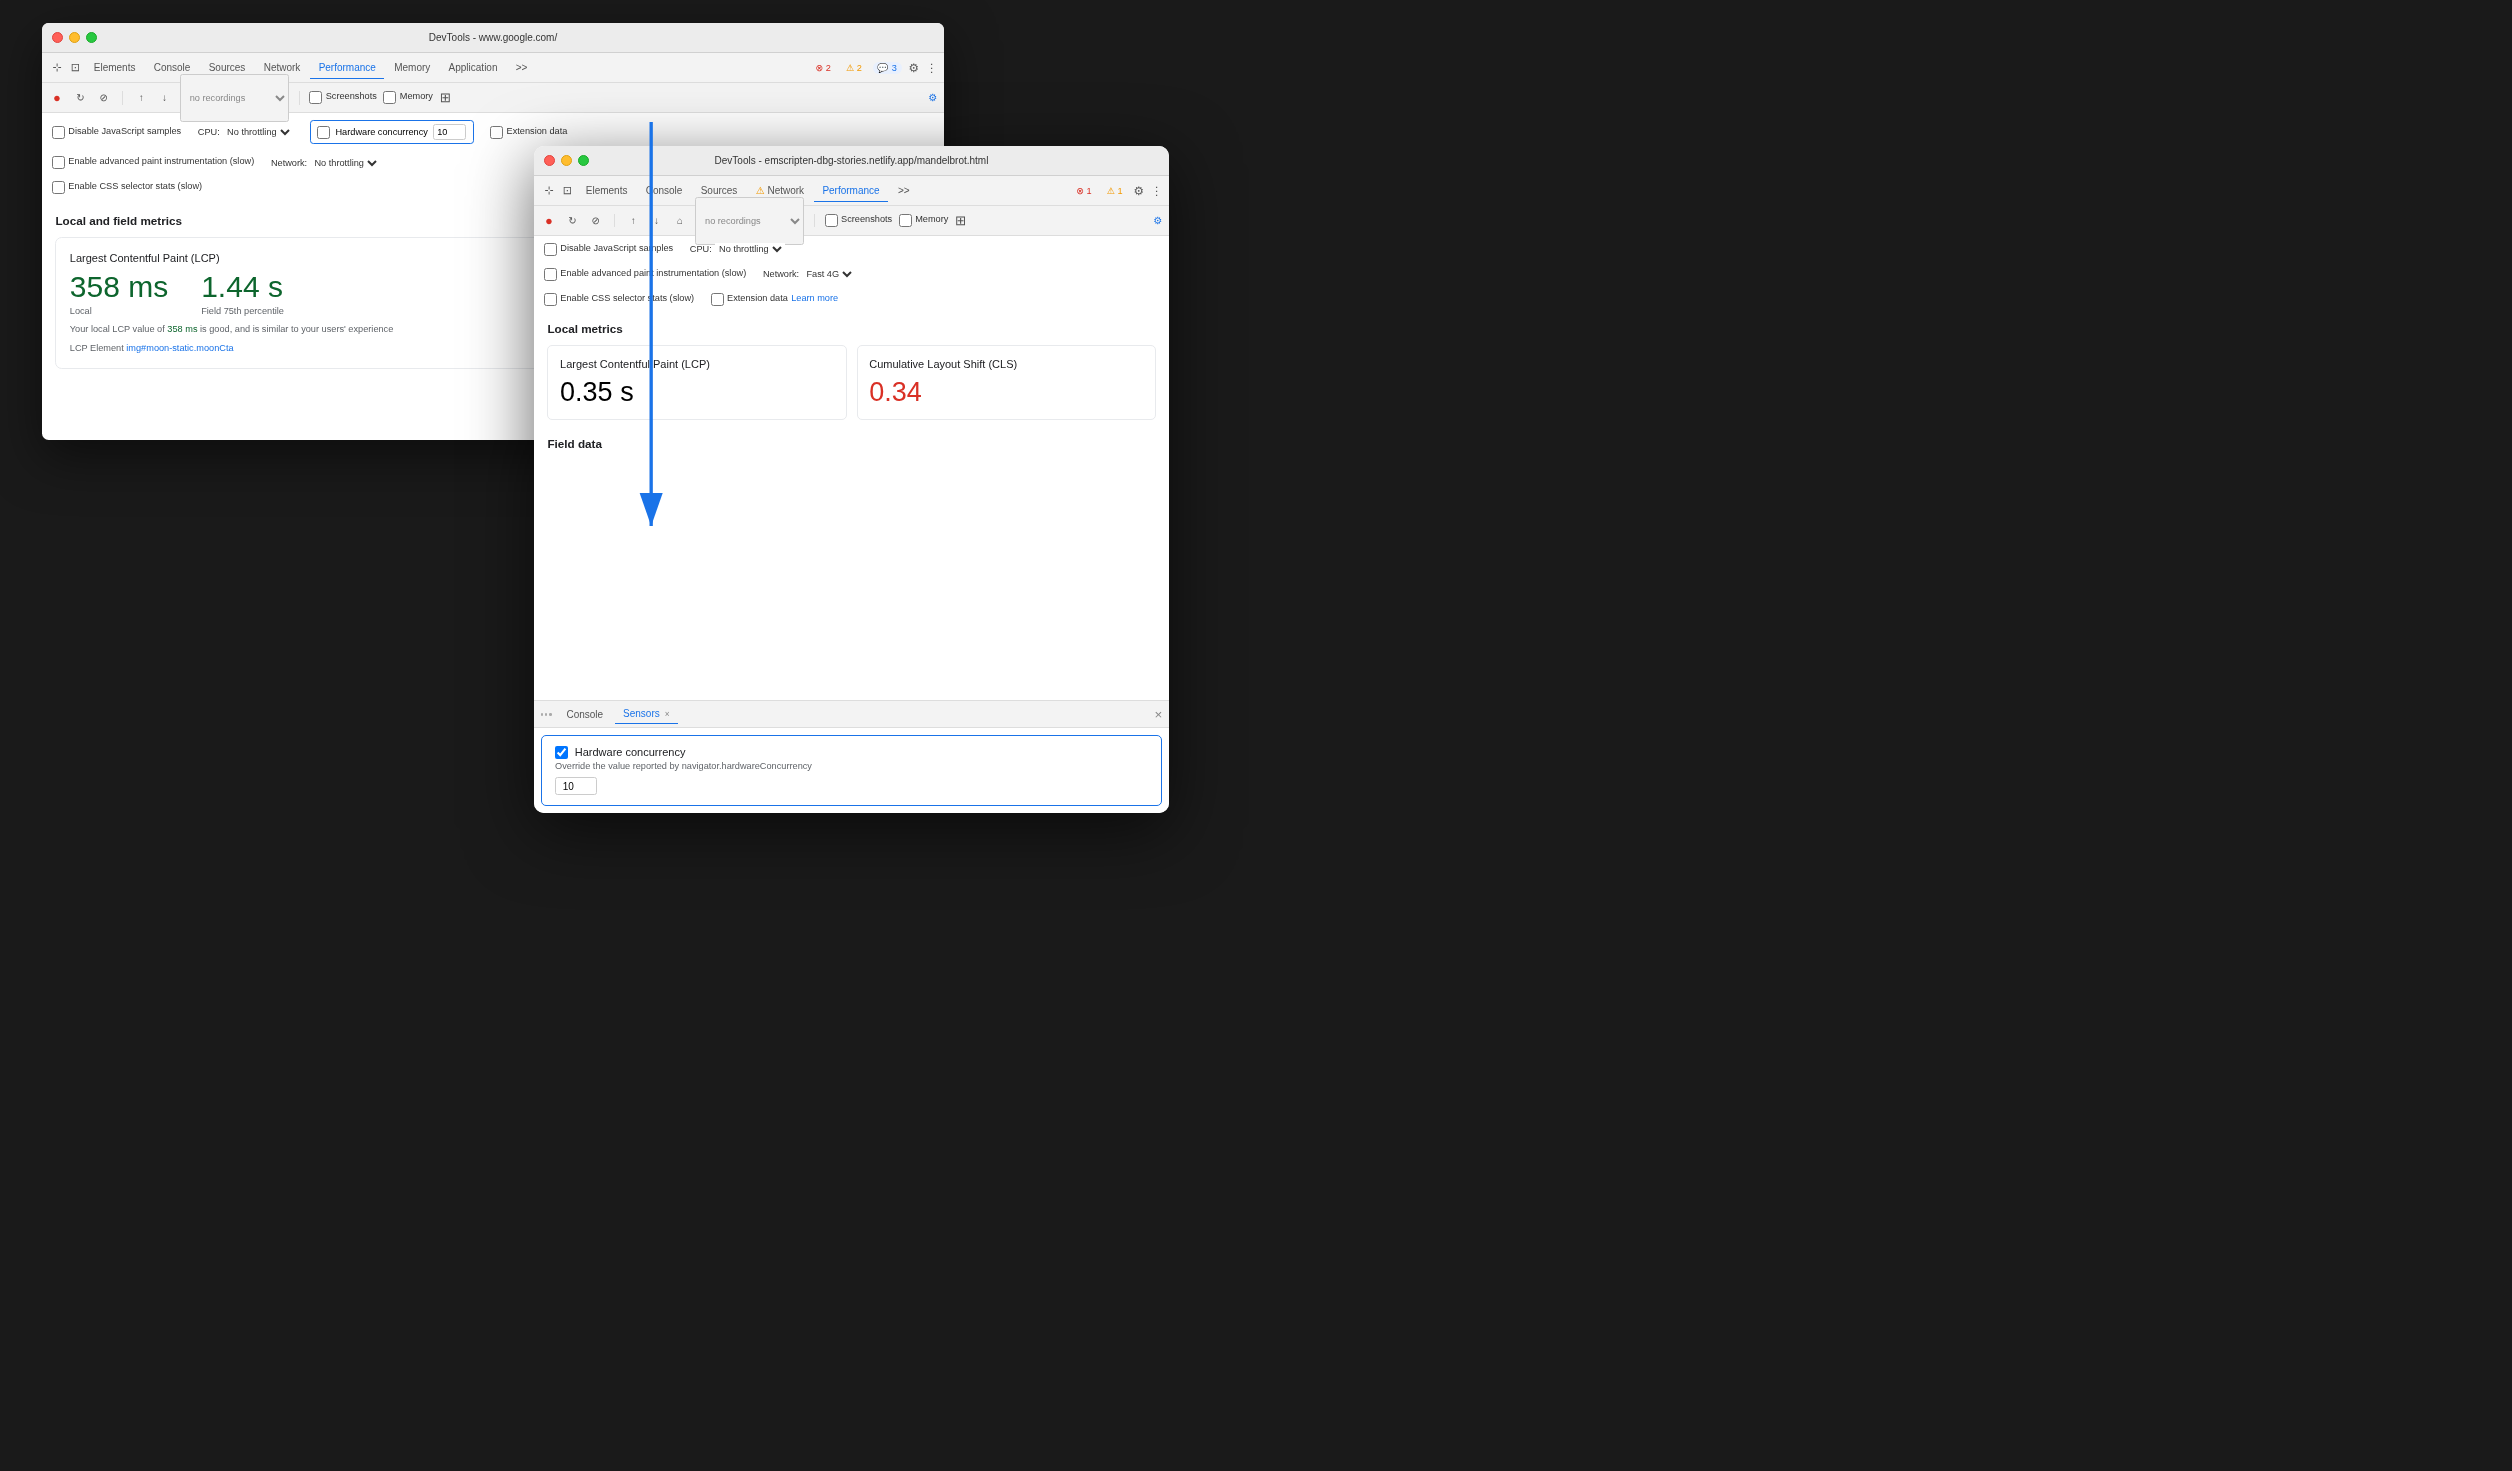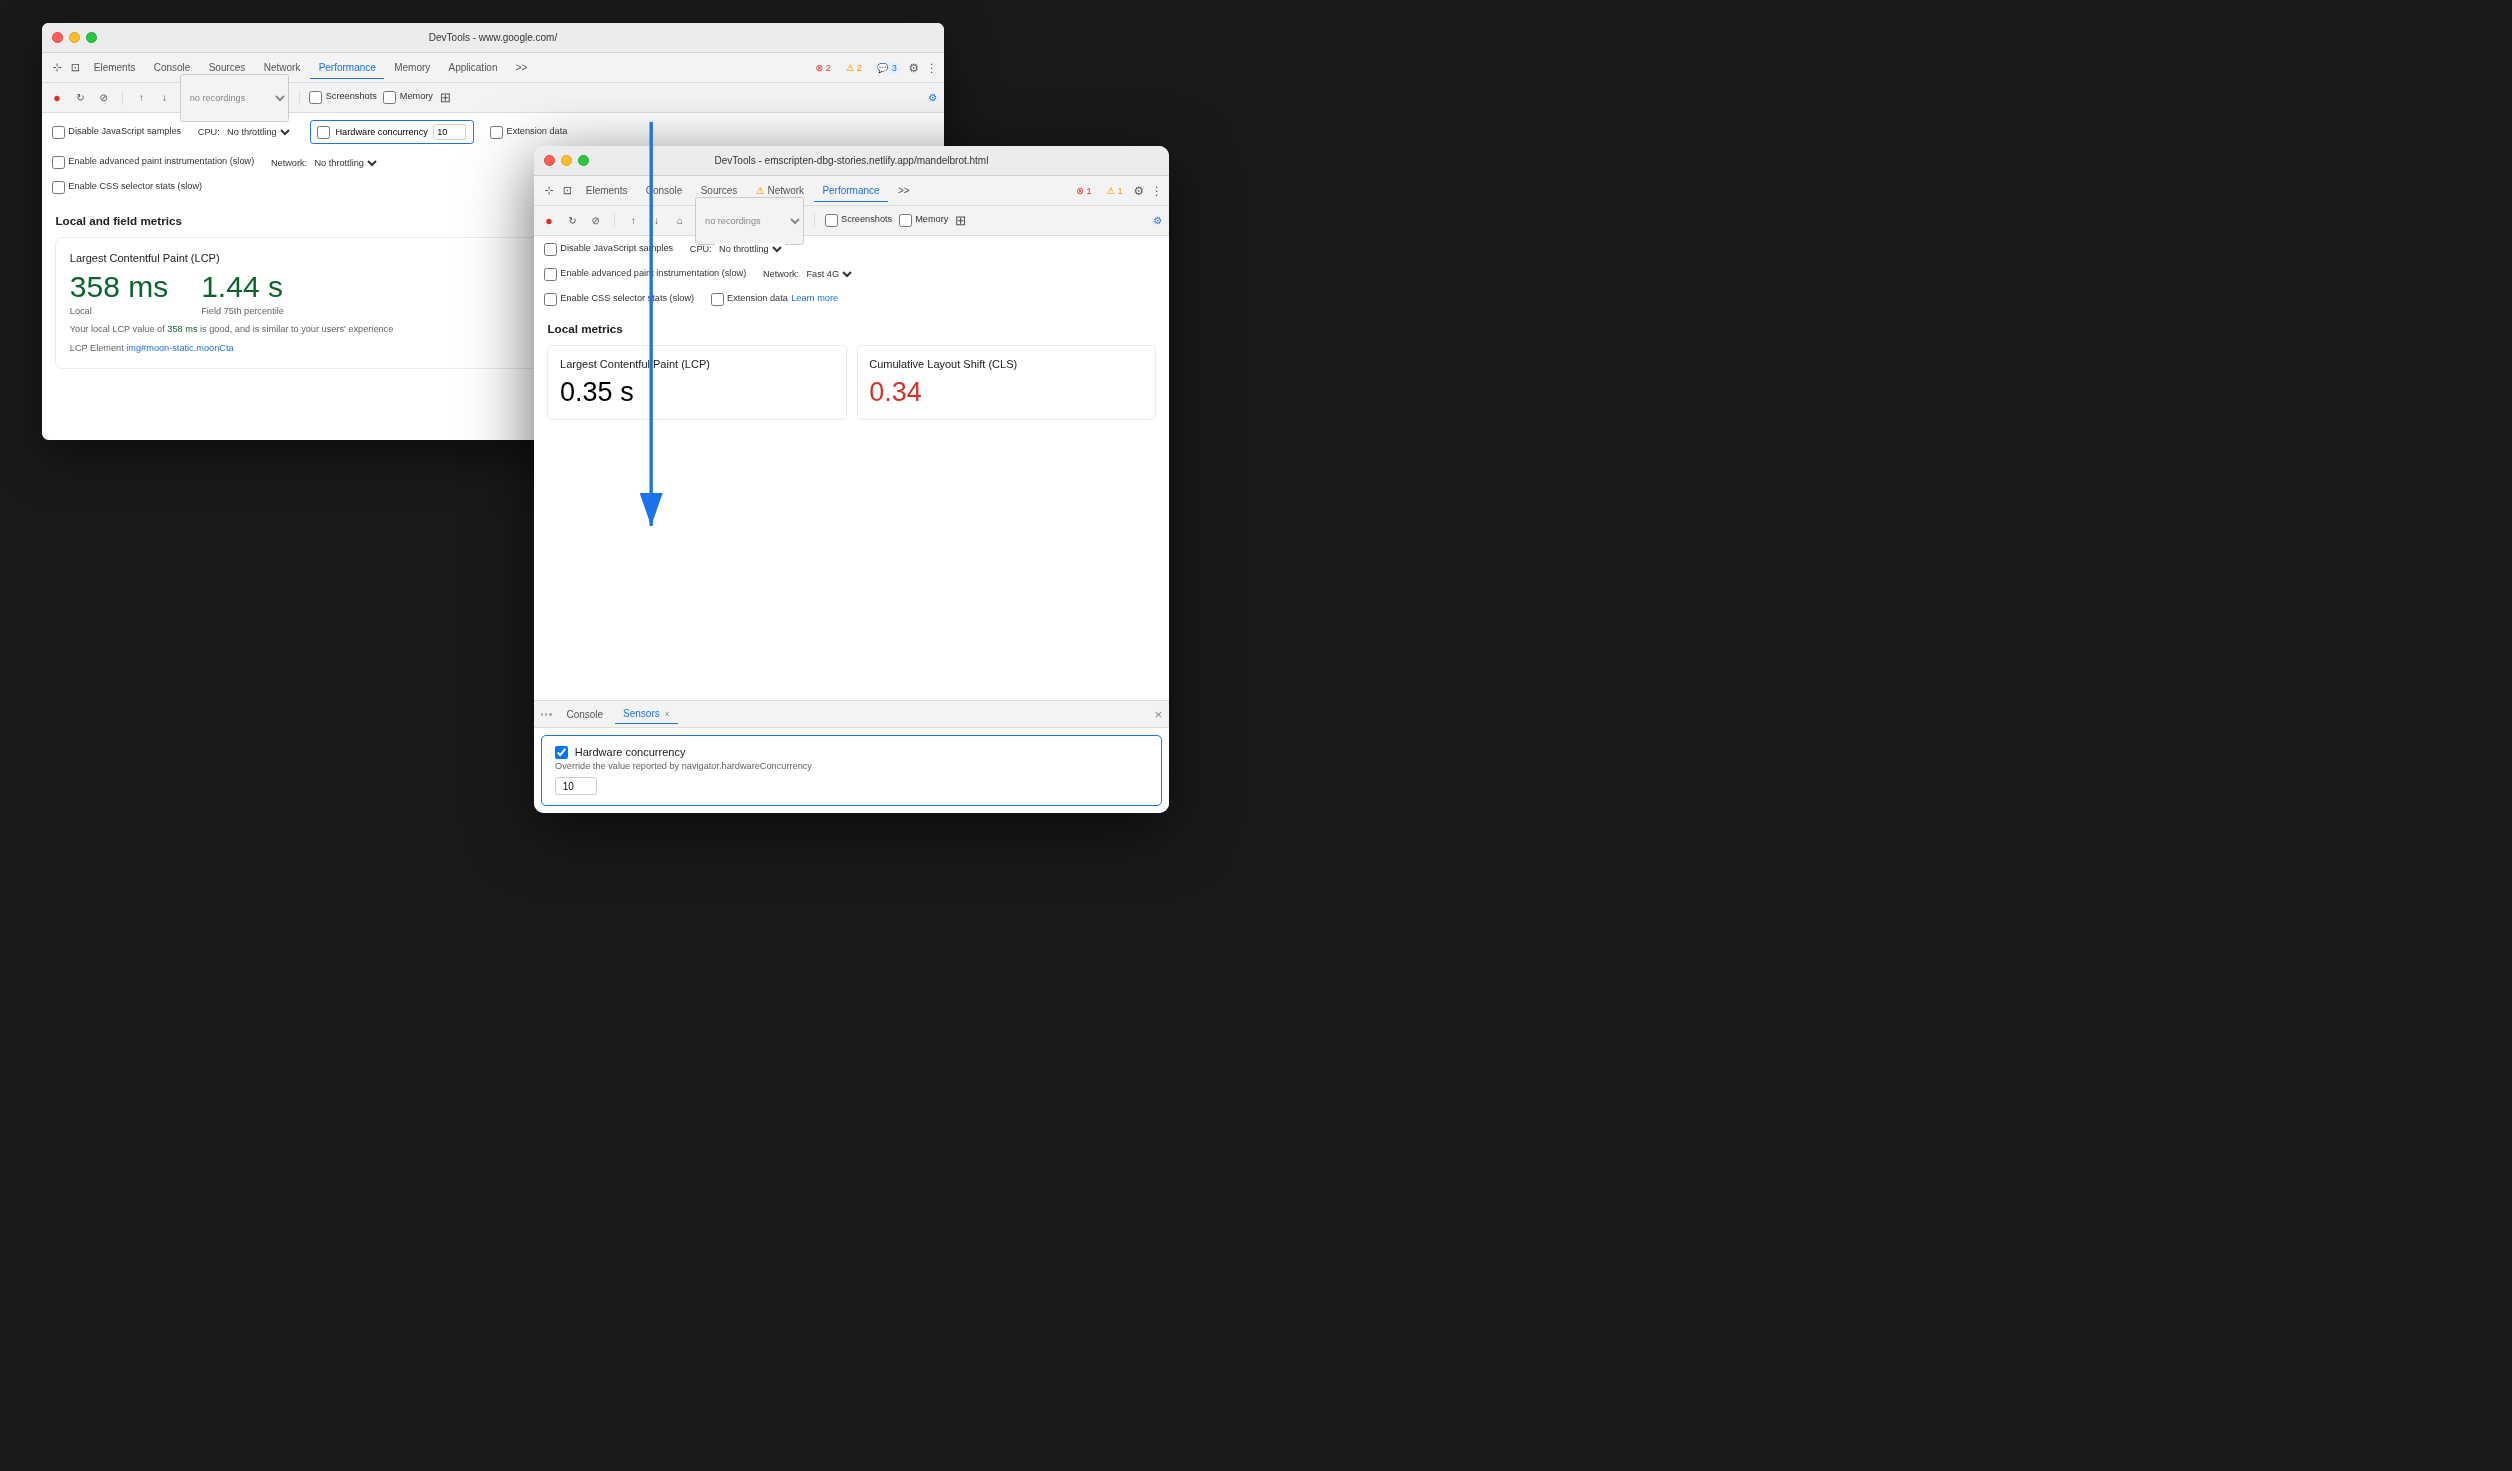--- a/index.html
+++ b/index.html
@@ -604,20 +604,23 @@
         <div class="lcp-value">0.35 s</div>
       </div>
       <div class="metric-card">
         <div class="metric-name">Cumulative Layout Shift (CLS)</div>
         <div class="cls-value">0.34</div>
       </div>
     </div>
   </div>
 
 
+  <div class="field-data">
+    <div class="section-title">Field data</div>
+  </div>
 
   <div style="position:absolute;bottom:0;left:0;right:0;background:#fff;border-top:0.8px solid #ddd;">
     <div class="drawer-tabs">
       <div style="display:flex;gap:1.7px;margin-right:3.3px;">
         <div class="dot"></div>
         <div class="dot"></div>
         <div class="dot"></div>
       </div>
       <div class="drawer-tab">Console</div>
       <div class="drawer-tab active">

